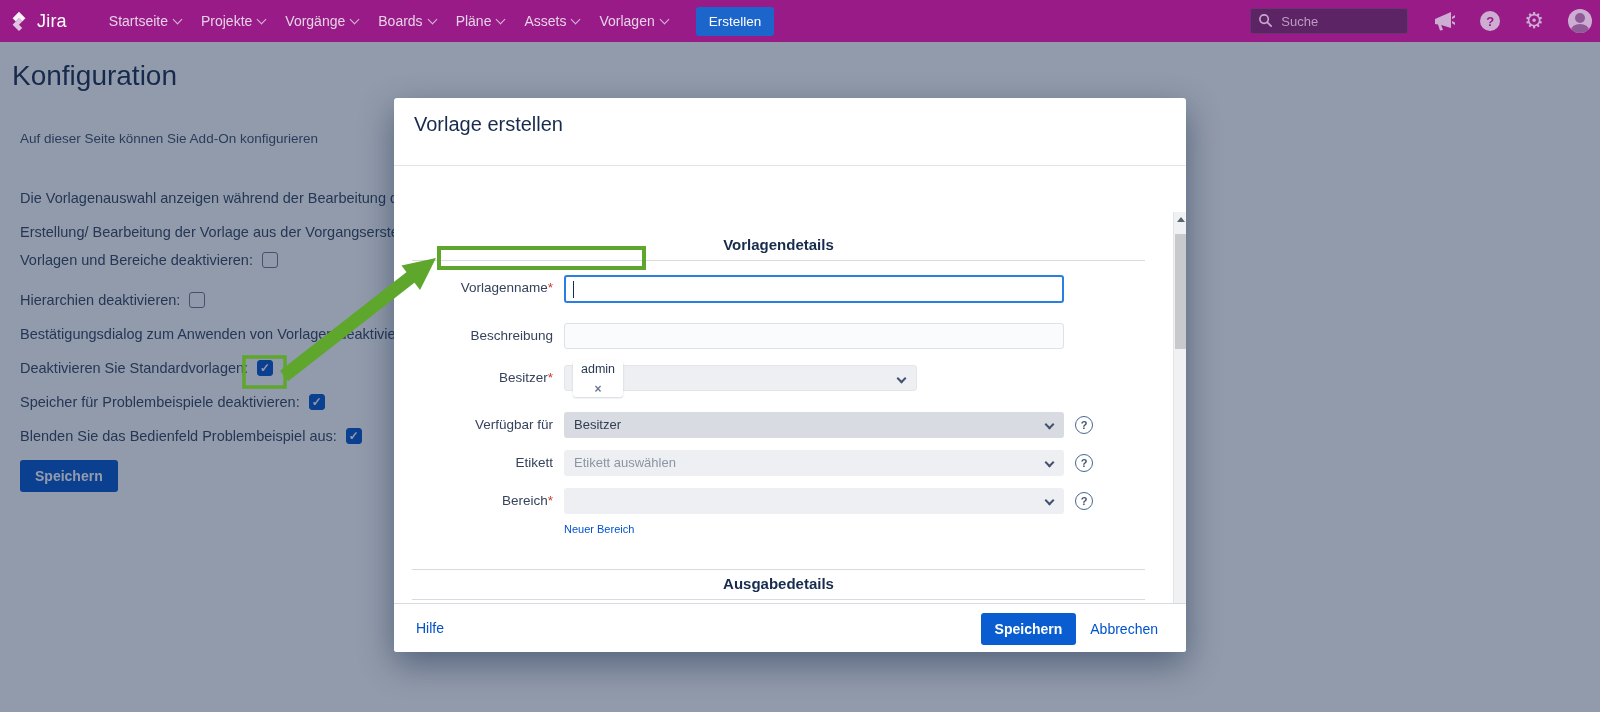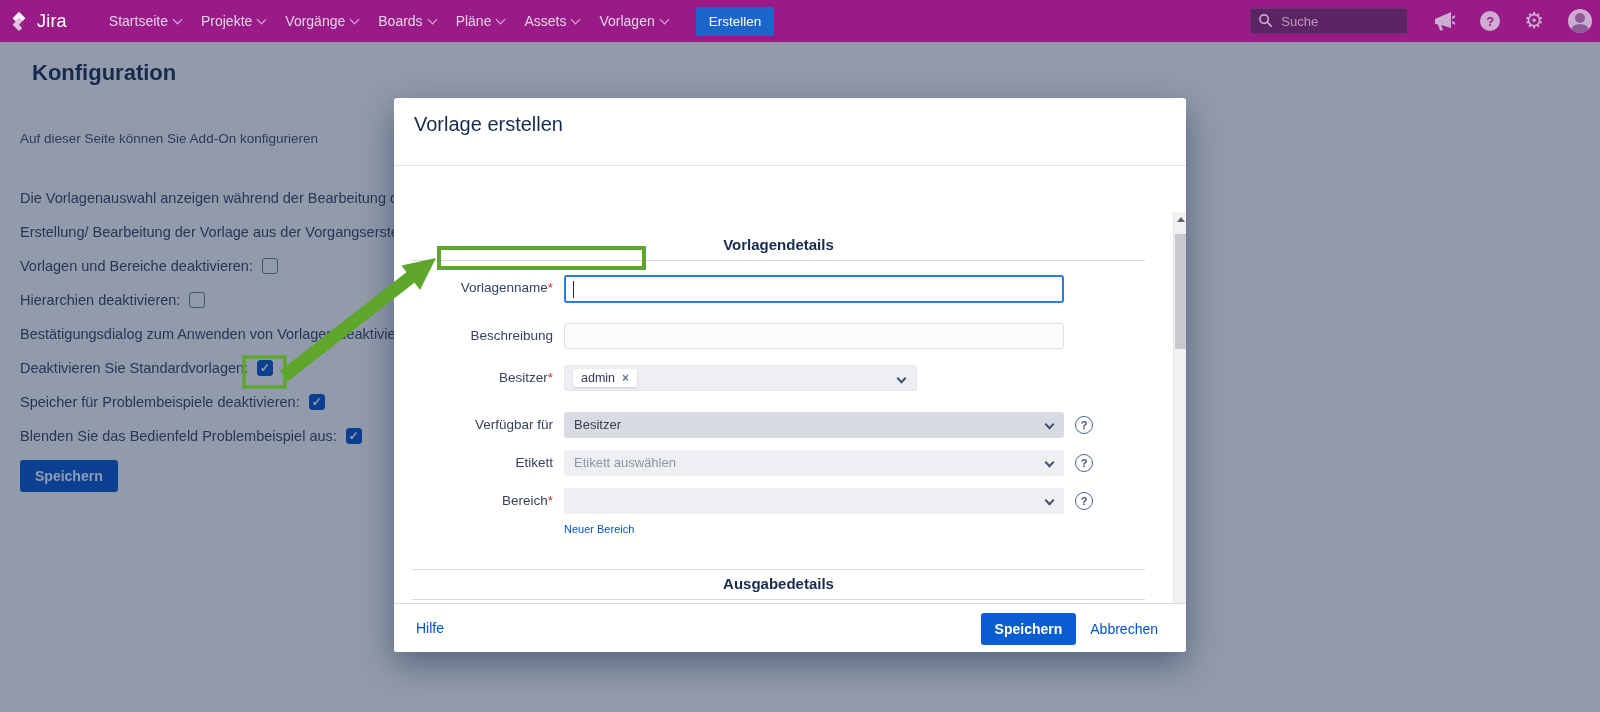--- a/index.html
+++ b/index.html
@@ -32,21 +32,21 @@
     align-items:center; justify-content:center; cursor:pointer; }
   .avatar { width:24px; height:24px; border-radius:50%; background:#cdaed2;
     overflow:hidden; position:relative; cursor:pointer; }
   .avatar .head { position:absolute; left:7px; top:4px; width:10px; height:10px;
     border-radius:50%; background:#8e5b96; }
   .avatar .body { position:absolute; left:3px; top:15px; width:18px; height:12px;
     border-radius:50% 50% 0 0; background:#8e5b96; }
 
   
   .page { position:absolute; left:0; top:42px; width:1600px; height:670px; background:#fff; }
-  .page-title { position:absolute; left:32px; top:18px; font-size:22px; font-weight:700;
+  .page-title { position:absolute; left:12px; top:18px; font-size:28px; font-weight:400;
     color:#172b4d; }
   .page-subtitle { position:absolute; left:20px; top:89px; font-size:13.5px; color:#3c4d68; }
   .opt-row { position:absolute; left:20px; white-space:nowrap; font-size:14.5px;
     color:#32435e; display:flex; align-items:center; height:20px; }
   .cb { width:16px; height:16px; border-radius:3px; margin-left:9px; flex:none; }
   .cb.unchecked { background:#fdfdfd; border:1px solid #6b778c; }
   .cb.checked { background:#0052cc; border:1px solid #0052cc; color:#fff;
     font-size:12px; line-height:15px; text-align:center; font-weight:bold; }
   .page-save { position:absolute; left:20px; top:418px; background:#0052cc; color:#fff;
     border:none; border-radius:3px; font-size:14px; font-weight:600; padding:8px 15px;
@@ -76,21 +76,21 @@
   .fname-input { position:absolute; left:170px; top:0; width:500px; height:28px;
     border:2px solid #2a7de1; border-radius:3px; background:#fff; }
   .caret { position:absolute; left:7px; top:4px; width:1px; height:17px; background:#172b4d; }
   .fdesc-input { position:absolute; left:170px; top:0; width:500px; height:26px;
     border:1px solid #dfe1e6; border-radius:3px; background:#fafbfc; }
   .owner-box { position:absolute; left:170px; top:0; width:353px; height:26px;
     background:#edeff2; border:1px solid #e3e5e9; border-radius:3px;
     display:flex; align-items:center; padding:0 8px; }
   .tag { background:#fff; border-radius:3px; padding:2px 8px; font-size:12.5px;
     color:#2a3a54; box-shadow:0 1px 2px rgba(9,30,66,.18); display:flex;
-    align-items:center; gap:7px; }
+    align-items:center; gap:7px;flex-direction:column; }
   .tag-x { color:#6a7690; font-size:12px; font-weight:bold; cursor:pointer; line-height:1; }
   .sel { position:absolute; left:170px; top:0; width:500px; height:26px;
     border-radius:3px; font-size:13px; line-height:26px; padding:0 10px; cursor:pointer; }
   .sel.dark { background:#d8dbe2; color:#323f53; }
   .sel.light { background:#edeff2; color:#8b95a6; }
   .sel-chev, .owner-chev { position:absolute; right:11px; top:9px; width:7px; height:7px;
     border-right:2px solid #42526e; border-bottom:2px solid #42526e;
     transform:rotate(45deg); }
   .owner-chev { right:11px; }
   .qmark { position:absolute; left:681px; top:4px; width:18px; height:18px;
@@ -191,21 +191,21 @@
 <div class="page">
   <div class="page-title">Konfiguration</div>
   <div class="page-subtitle">Auf dieser Seite können Sie Add-On konfigurieren</div>
 
   <div class="opt-row" style="top:146px">
     <span>Die Vorlagenauswahl anzeigen während der Bearbeitung de</span>
   </div>
   <div class="opt-row" style="top:180px">
     <span>Erstellung/ Bearbeitung der Vorlage aus der Vorgangserstell</span>
   </div>
-  <div class="opt-row" style="top:214px">
+  <div class="opt-row" style="top:208px">
     <span>Vorlagen und Bereiche deaktivieren:</span>
     <span class="cb unchecked"></span>
   </div>
   <div class="opt-row" style="top:248px">
     <span>Hierarchien deaktivieren:</span>
     <span class="cb unchecked"></span>
   </div>
   <div class="opt-row" style="top:282px">
     <span>Bestätigungsdialog zum Anwenden von Vorlagen deaktivieren</span>
   </div>

